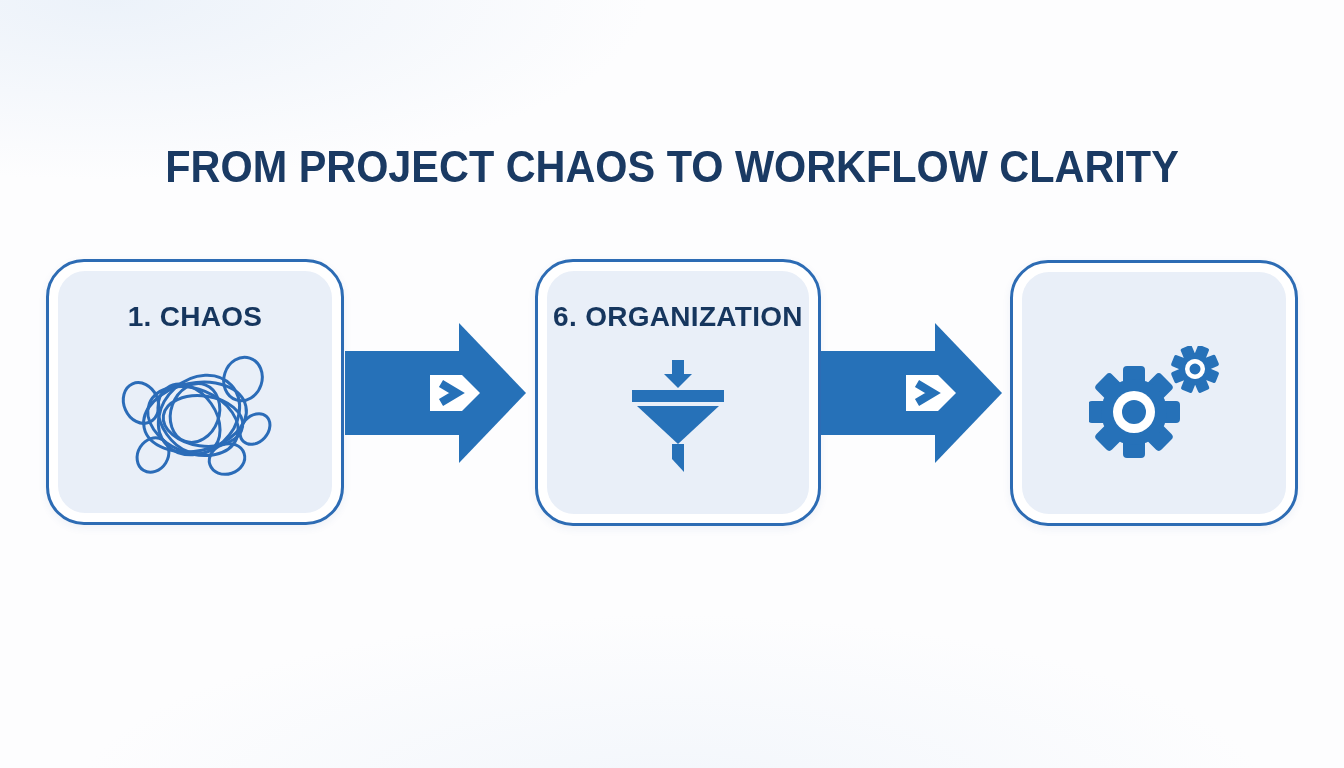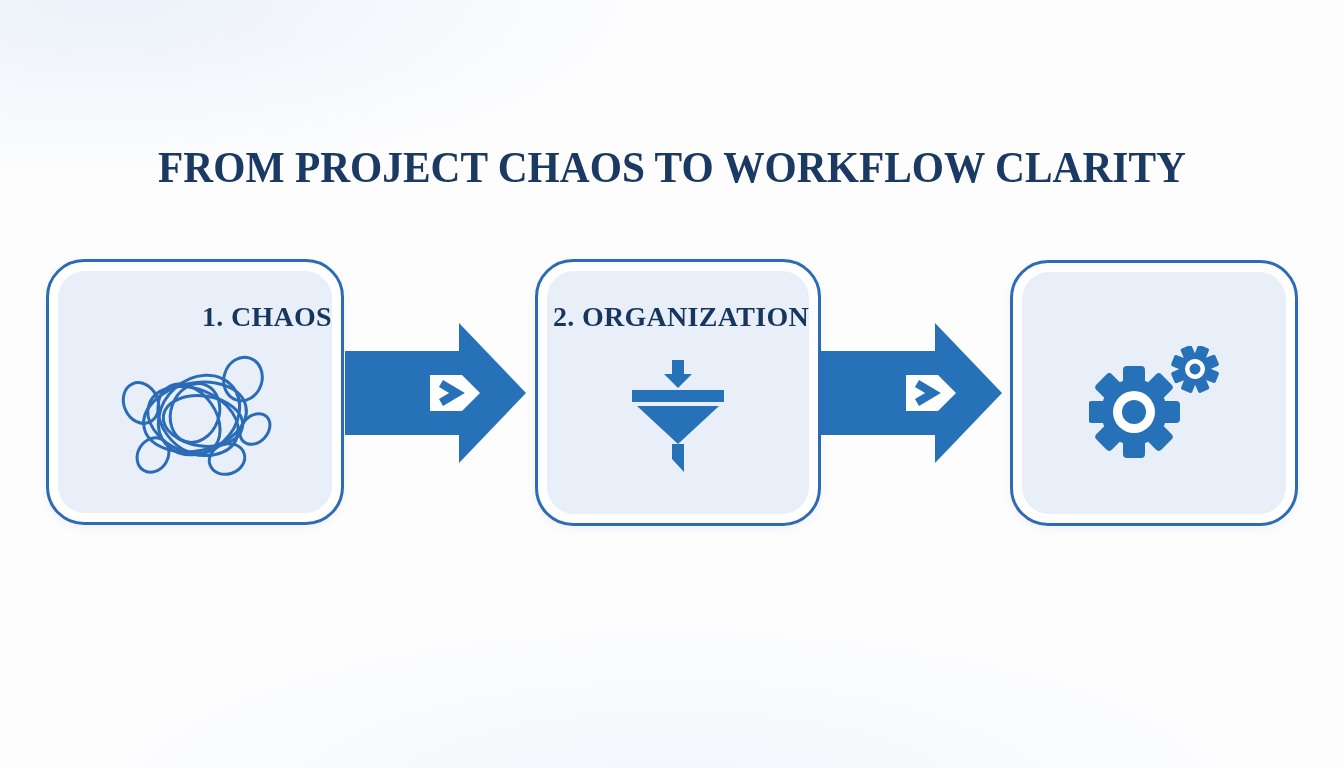--- a/index.html
+++ b/index.html
@@ -1,39 +1,39 @@
 <!DOCTYPE html>
 <html><head>
 <meta charset="utf-8">
 <style>
   html,body { margin:0; padding:0; }
   .canvas {
     position:relative; width:1344px; height:768px; overflow:hidden;
-    font-family:Liberation Serif, serif;
+    font-family:Liberation Sans, sans-serif;
     background:
       radial-gradient(900px 300px at 8% 0%, rgba(222,233,246,0.55), rgba(255,255,255,0) 60%),
       radial-gradient(1000px 320px at 50% 105%, rgba(228,237,248,0.45), rgba(255,255,255,0) 60%),
       #fdfdfe;
   }
   .title {
     position:absolute; top:141px; left:0; width:100%;
     text-align:center; font-size:45px; font-weight:bold;
     color:#1a3a63; letter-spacing:0px; white-space:nowrap;
     transform:scaleX(0.92); transform-origin:50% 50%;
   }
   .step-box {
     position:absolute; box-sizing:border-box;
     border:3px solid #2d6cb4; border-radius:38px;
     background:#ffffff; padding:9px;
     box-shadow:0 3px 8px rgba(45,90,150,0.07);
   }
   .step-inner {
     width:100%; height:100%; box-sizing:border-box;
     background:#e9eff8; border-radius:27px;
-    display:flex; flex-direction:column; align-items:flex-end;
+    display:flex; flex-direction:column; align-items:center;
     padding-top:30px;
   }
   .step-label {
     font-size:28px; font-weight:bold; color:#16365e;
     letter-spacing:0.3px; white-space:nowrap;
   }
   .step-icon-wrap {
     flex:1; display:flex; align-items:center; justify-content:center;
     width:100%; padding-bottom:12px;
   }
@@ -78,21 +78,21 @@
       <polygon points="114,0 181,70 114,140" fill="#2671b8"></polygon>
       <g transform="translate(85,52)">
         <polygon points="0,0 32,0 50,18 32,36 0,36" fill="#ffffff"></polygon>
         <polyline points="11,8.5 27,18 11,27.5" fill="none" stroke="#2671b8" stroke-width="8"></polyline>
       </g>
     </svg>
   </div>
 
   <div class="step-box" id="box-2">
     <div class="step-inner">
-      <div class="step-label">2. ORGANIZATION</div>
+      <div class="step-label">6. ORGANIZATION</div>
       <div class="step-icon-wrap">
         <svg width="92" height="115" viewBox="0 0 92 115" fill="#2671b8">
           <rect x="40" y="0" width="12" height="16"></rect>
           <polygon points="32,14 60,14 46,28"></polygon>
           <rect x="0" y="30" width="92" height="12"></rect>
           <polygon points="5,46 87,46 46,84"></polygon>
           <polygon points="40,84 52,84 52,112 40,99"></polygon>
         </svg>
       </div>
     </div>

